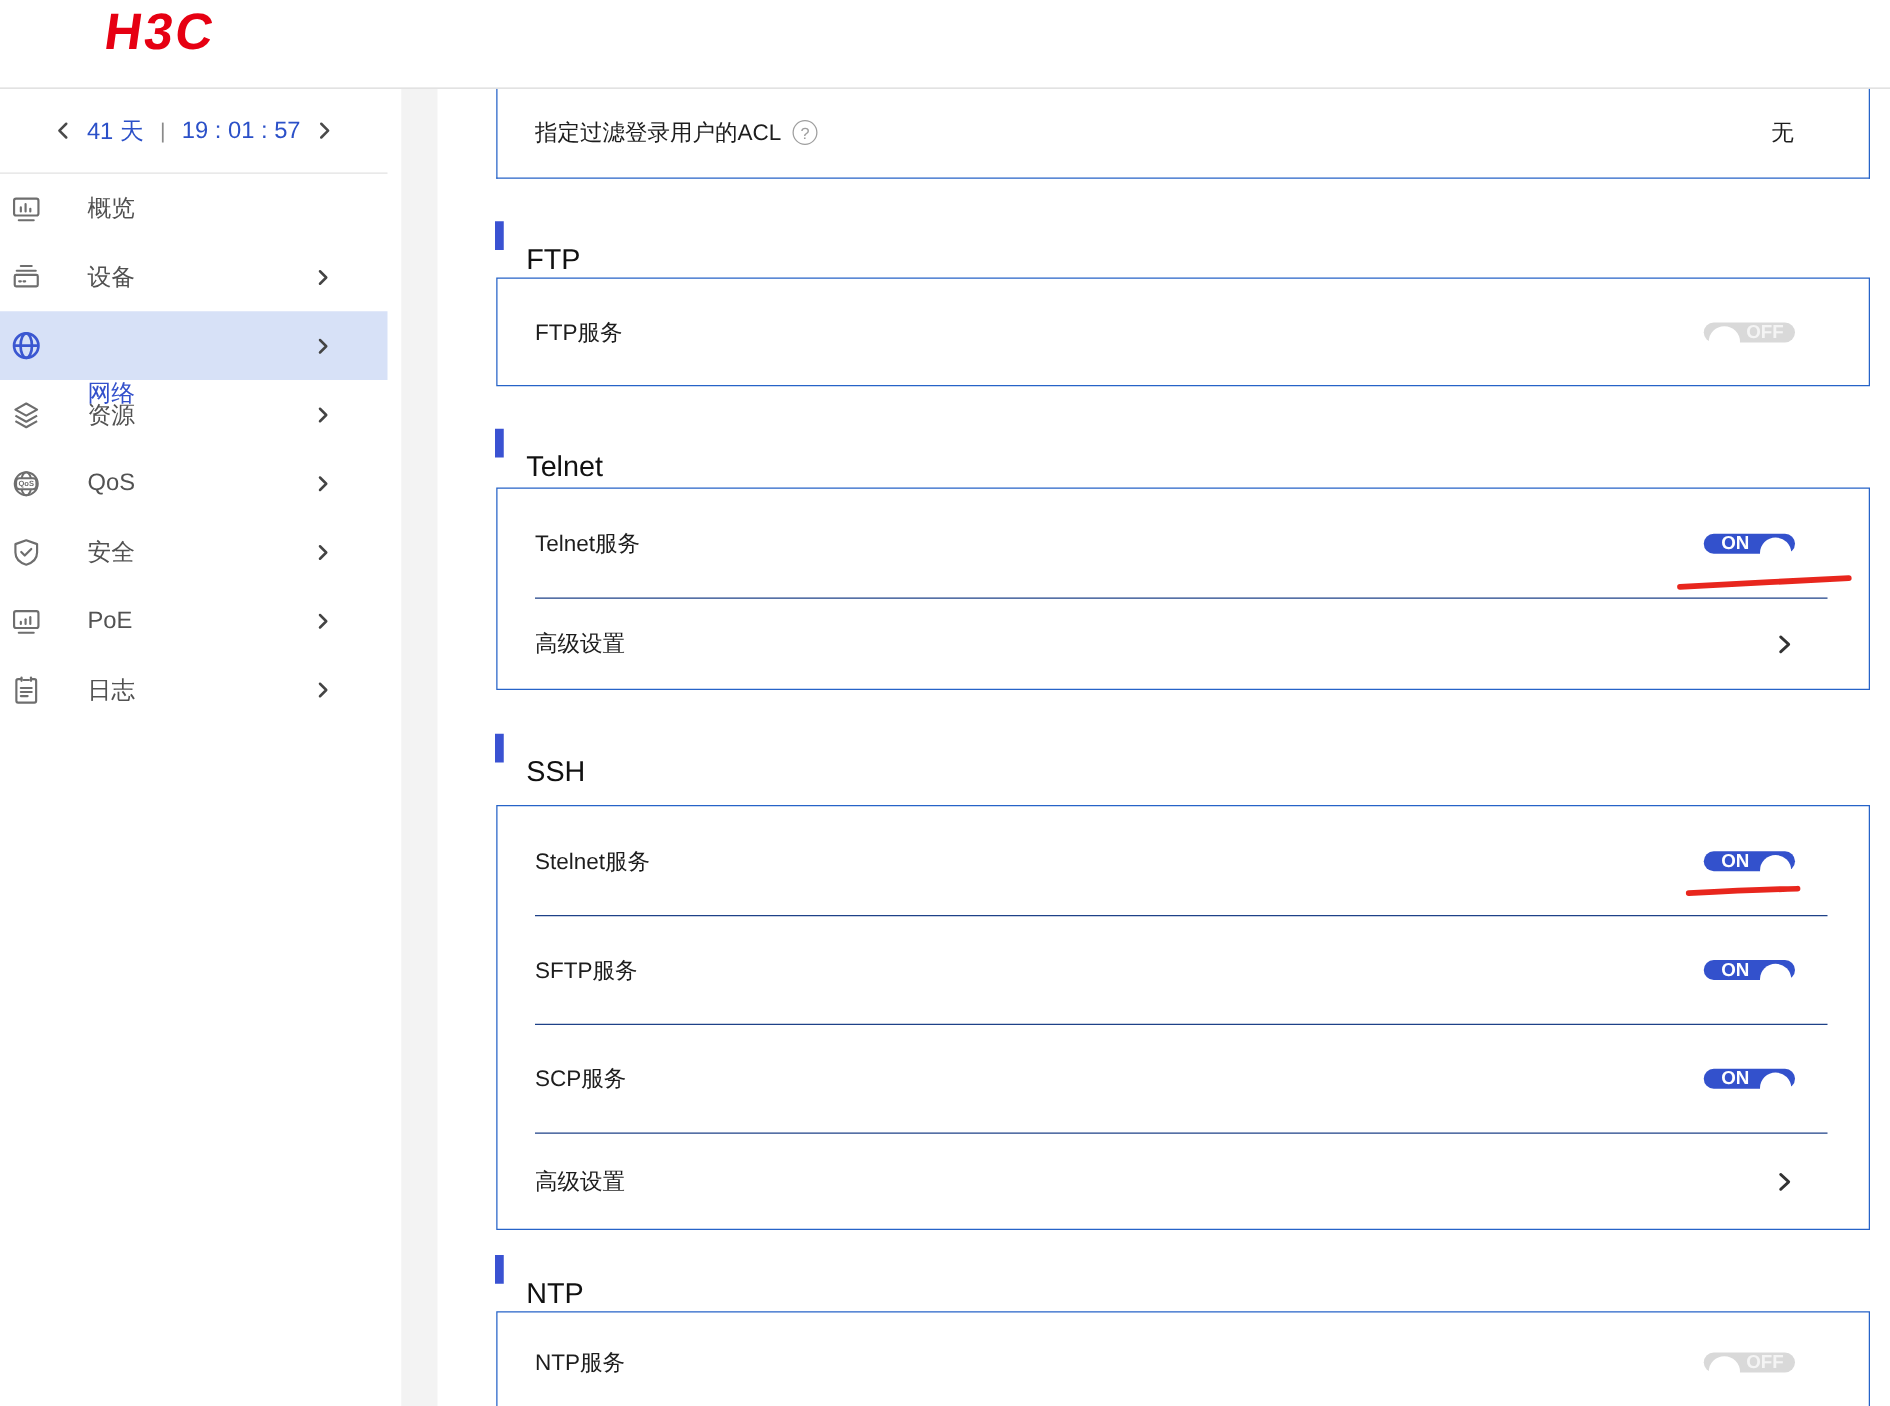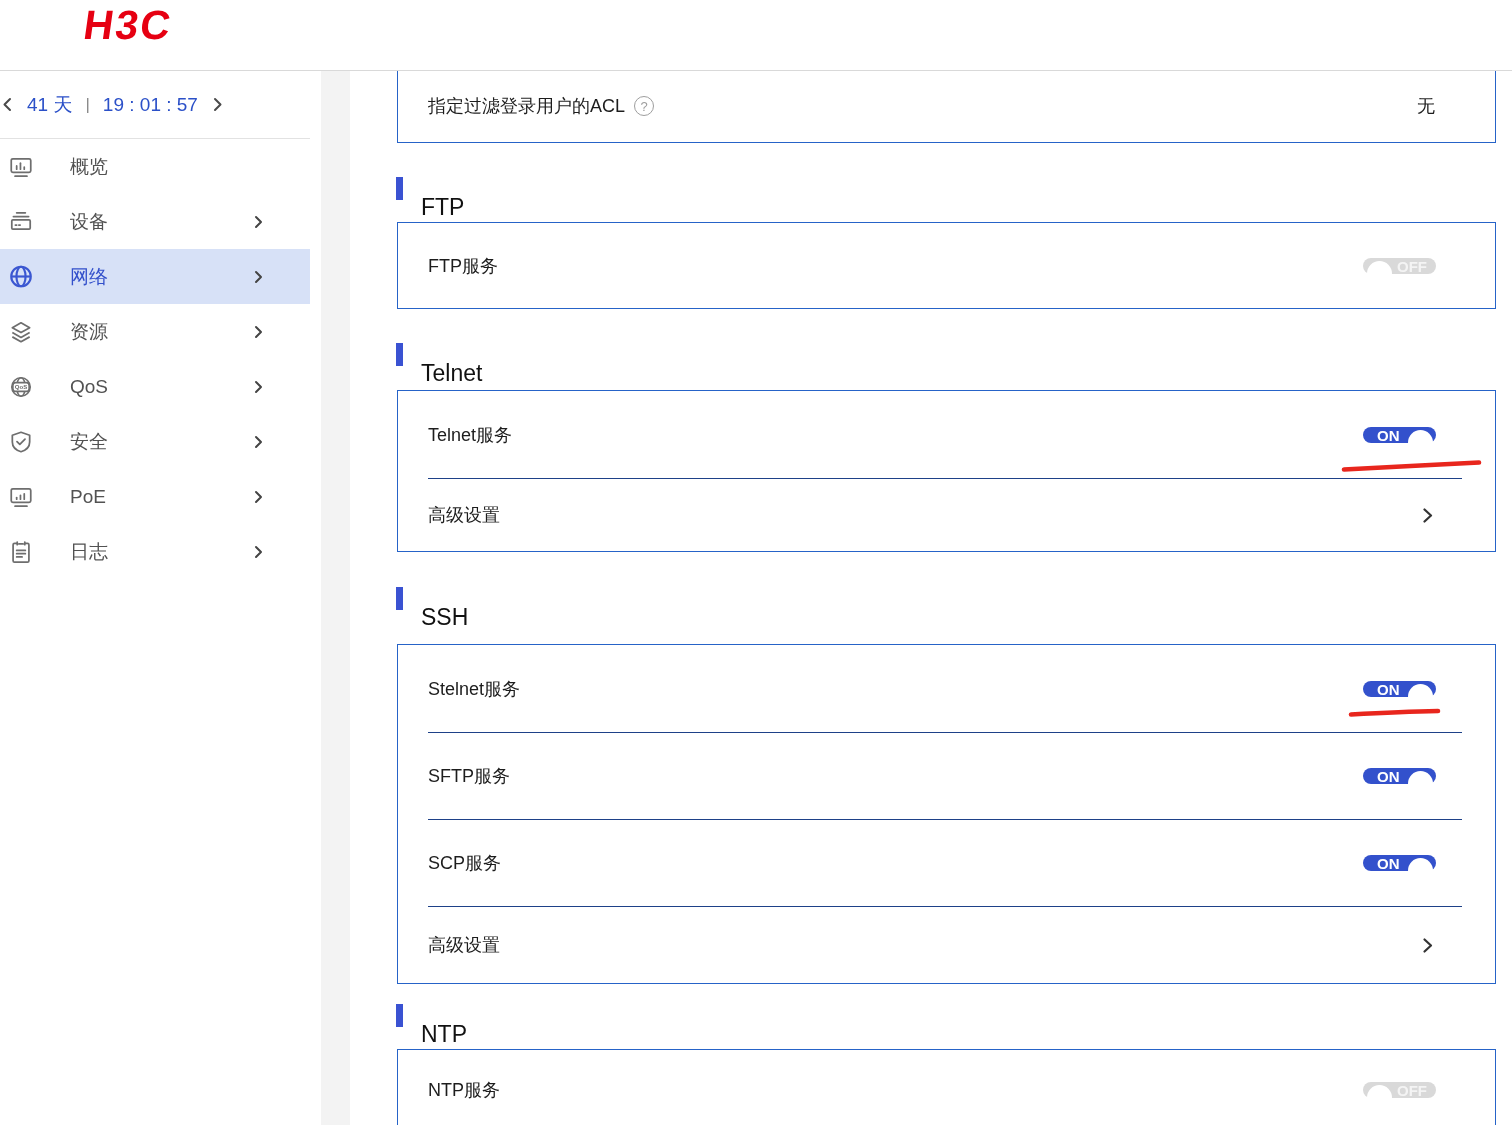--- a/index.html
+++ b/index.html
@@ -7,32 +7,32 @@
   .page { position:relative; width:1512px; height:1125px; background:#fff; overflow:hidden; }
 
   
   .header { position:absolute; left:0; top:0; width:100%; height:71px; background:#fff;
             border-bottom:1px solid #d9d9d9; z-index:6; }
   .logo { position:absolute; left:84px; top:2px; font-size:41px; font-weight:800;
           color:#e60012; transform:skewX(-8deg); letter-spacing:2px; }
 
   
   .sidebar { position:absolute; left:0; top:71px; width:310px; bottom:0; background:#fff; z-index:5; }
-  .time-row { height:68px; display:flex; align-items:center; gap:13px;
+  .time-row { height:68px; display:flex; align-items:center; justify-content:center; gap:13px;
               border-bottom:1px solid #e2e2e2; font-size:19px; color:#2b50c8; }
   .time-row .sep { color:#8a8a8a; font-size:17px; }
   .nav-arrow { display:inline-flex; align-items:center; cursor:pointer; padding:2px; }
   .menu-item { position:relative; height:55px; cursor:pointer; }
   .menu-item .mi-icon { position:absolute; left:8px; top:50%; transform:translateY(-50%);
                         width:26px; height:26px; display:flex; align-items:center; justify-content:center; }
   .menu-item .mi-label { position:absolute; left:70px; top:50%; transform:translateY(-50%);
                          font-size:19px; color:#525252; }
   .menu-item .mi-chev { position:absolute; left:254px; top:50%; transform:translateY(-50%); display:flex; }
   .menu-item.selected { background:#d7e1f7; }
-  .menu-item.selected .mi-label { color:#3350cb; }
+  .menu-item.selected .mi-label { color:#3350cb;margin-top:38px; }
 
   .gutter { position:absolute; left:321px; top:71px; width:29px; bottom:0; background:#f3f3f3; z-index:4; }
 
   
   .card { position:absolute; left:397px; width:1099px; background:#fff;
           border:1px solid #2663c8; display:flex; flex-direction:column; }
   .card.acl { top:70px; height:73px; border-top:none; }
   .card.ftp { top:222px; height:87px; }
   .card.telnet { top:390px; height:162px; }
   .card.ssh { top:630px; height:340px;margin-top:14px; }

